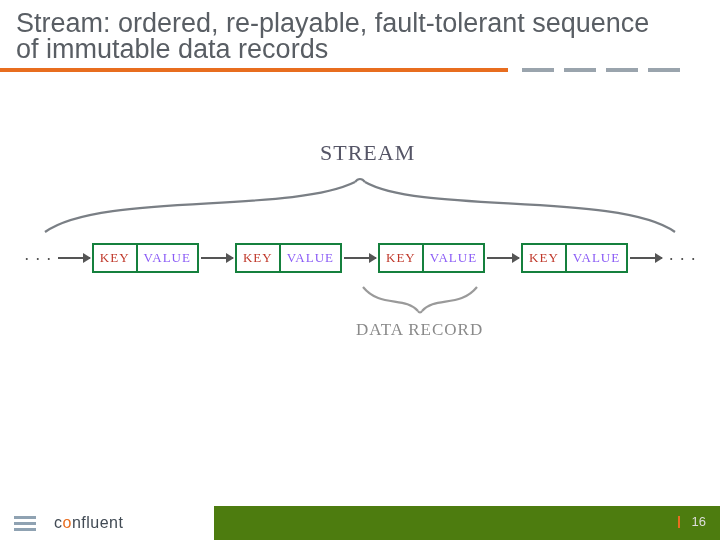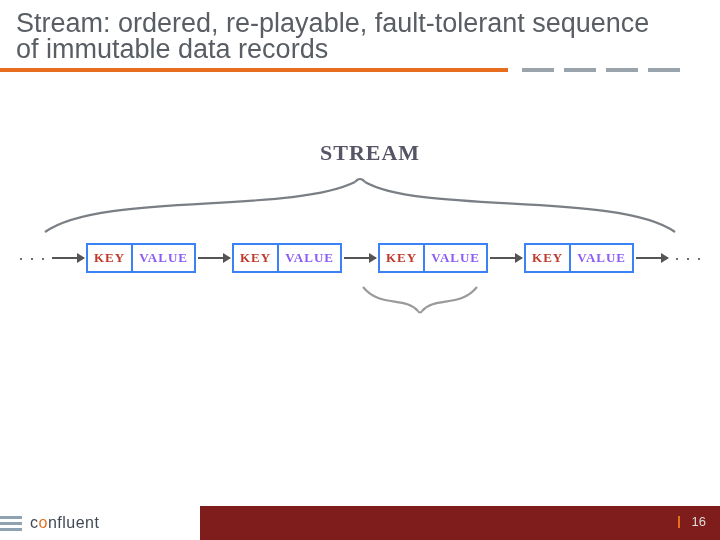--- a/index.html
+++ b/index.html
@@ -3,41 +3,41 @@
 <meta charset="utf-8">
 <style>
 html,body{margin:0;padding:0;width:720px;height:540px;font-family:Arial,Helvetica,sans-serif;background:#fff;overflow:hidden}
 .slide{position:relative;width:720px;height:540px}
 .title{position:absolute;left:16px;top:10px;width:640px;font-size:27px;line-height:26px;color:#595e64}
 .underline{position:absolute;left:0;top:68px;width:720px;height:4px;display:flex}
 .ul-orange{height:4px;background:#e86d1f;flex:0 0 508px}
 .ul-gap{height:4px;flex:0 0 14px}
 .ul-dash{height:4px;flex:0 0 32px;margin-right:10px;background:#9aa4ad}
 .diagram{position:absolute;left:0;top:140px;width:720px;height:240px}
-.hand{font-family:"Comic Sans MS","Segoe Script","Bradley Hand",cursive;font-weight:bold;letter-spacing:1px}
+.hand{font-family:"Comic Sans MS","Segoe Script","Bradley Hand",cursive;font-weight:normal;letter-spacing:1px}
 .stream-label{position:absolute;left:320px;top:0;color:#556;font-size:22px}
 .record-label{position:absolute;left:356px;top:180px;color:#8a8a8a;font-size:17px}
 .row{position:absolute;top:100px;left:0;width:720px;height:36px;display:flex;align-items:center;justify-content:center}
 .dots{color:#555;font-size:18px;margin:0 4px}
 .arrow{width:32px;height:2px;background:#555;position:relative;margin:0 2px}
 .arrow:after{content:"";position:absolute;right:-1px;top:-4px;border-left:8px solid #555;border-top:5px solid transparent;border-bottom:5px solid transparent}
 .rec{display:flex;height:30px}
-.cell{border:2px solid #3b82f6;display:flex;align-items:center;justify-content:center;padding:0 6px;font-size:13px}
+.cell{border:2px solid #15803d;display:flex;align-items:center;justify-content:center;padding:0 6px;font-size:13px}
 .cell.key{border-right:none}
 .key-txt{color:#c0392b}
 .val-txt{color:#8b5cf6}
 .brace-top{position:absolute;left:40px;top:34px;width:640px;height:60px}
 .brace-bot{position:absolute;left:360px;top:144px;width:120px;height:30px}
 .footer{position:absolute;left:0;bottom:0;width:720px;height:34px;display:flex}
-.footer-left{flex:0 0 200px;display:flex;align-items:center;padding-left:0;gap:8px}
+.footer-left{flex:0 0 200px;display:flex;align-items:center;padding-left:14px;gap:18px}
 .logo-bars{display:flex;flex-direction:column;gap:3px}
 .logo-bars span{display:block;width:22px;height:3px;background:#8fa2b2}
 .logo-text{font-size:16px;color:#414a54;letter-spacing:0.5px}
 .logo-text b{color:#e86d1f;font-weight:normal}
-.footer-right{flex:1;background:#7f1d1d;position:relative}
+.footer-right{flex:1;background:#4d7c0f;position:relative}
 .pgnum{position:absolute;right:14px;top:8px;color:#ddd;font-size:13px}
 .pgnum:before{content:"";position:absolute;left:-14px;top:2px;width:2px;height:12px;background:#e86d1f}
 </style>
 </head>
 <body>
 <div class="slide">
 
 <div class="title">Stream: ordered, re-playable, fault-tolerant sequence of immutable data records</div>
 
 <div class="underline">
@@ -99,20 +99,21 @@
     <div class="arrow"></div>
     <span class="dots">· · ·</span>
   </div>
 
   <svg class="brace-bot" viewBox="0 0 120 30" fill="none" stroke="#9a9a9a" stroke-width="2.2">
     <path d="M3,3 C20,24 45,12 58,27"></path>
     <path d="M117,3 C100,24 75,12 62,27"></path>
     <path d="M58,27 C59,29 61,29 62,27"></path>
   </svg>
 
+  <div class="hand record-label">DATA RECORD</div>
 </div>
 
 <div class="footer">
   <div class="footer-left">
     <div class="logo-bars">
           <span></span>
           <span></span>
           <span></span>
         </div>
     <div class="logo-text"><span>c</span><b>o</b><span>nfluent</span></div>

